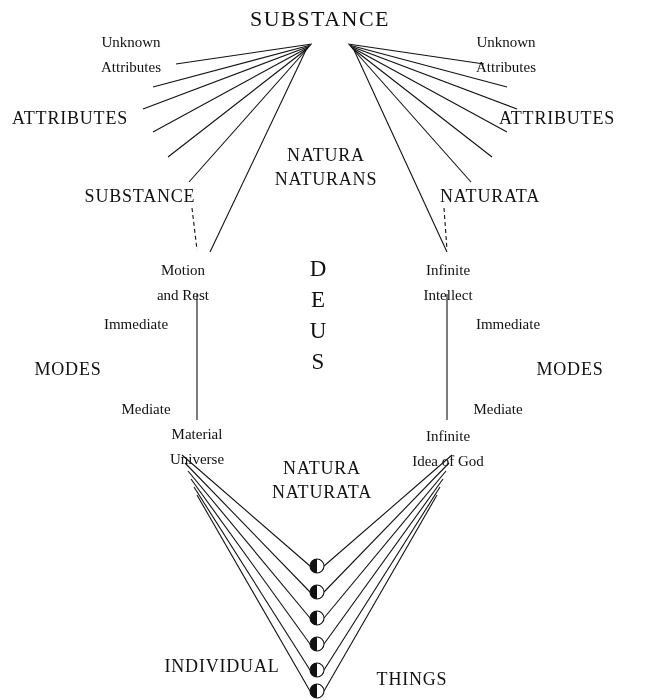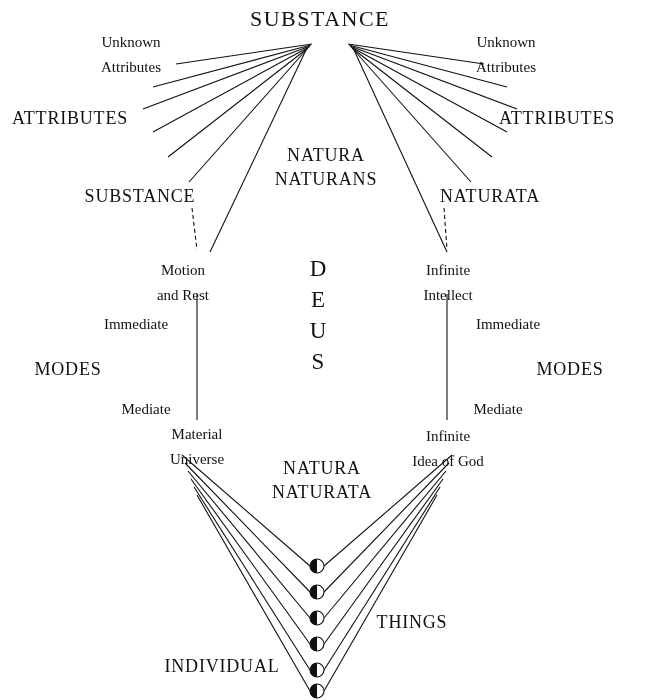--- a/index.html
+++ b/index.html
@@ -39,21 +39,21 @@
   #imm-left       {left:136px; top:312px;}
   #imm-right      {left:508px; top:312px;}
   #modes-left     {left:68px;  top:357px;}
   #modes-right    {left:570px; top:357px;}
   #med-left       {left:146px; top:397px;}
   #med-right      {left:498px; top:397px;}
   #mat-universe   {left:197px; top:422px;}
   #idea-god       {left:448px; top:424px;}
   #nat-naturata   {left:322px; top:456px;}
   #individual     {left:222px; top:654px;}
-  #things         {left:412px; top:610px;text-align:right;}
+  #things         {left:412px; top:667px;text-align:right;}
 </style>
 </head>
 <body>
 
 <div class="stage">
 
   <svg width="645" height="700" viewBox="0 0 645 700">
 
     <g stroke="#111" stroke-width="1.1">
       <line x1="312" y1="44" x2="176" y2="64"></line>

